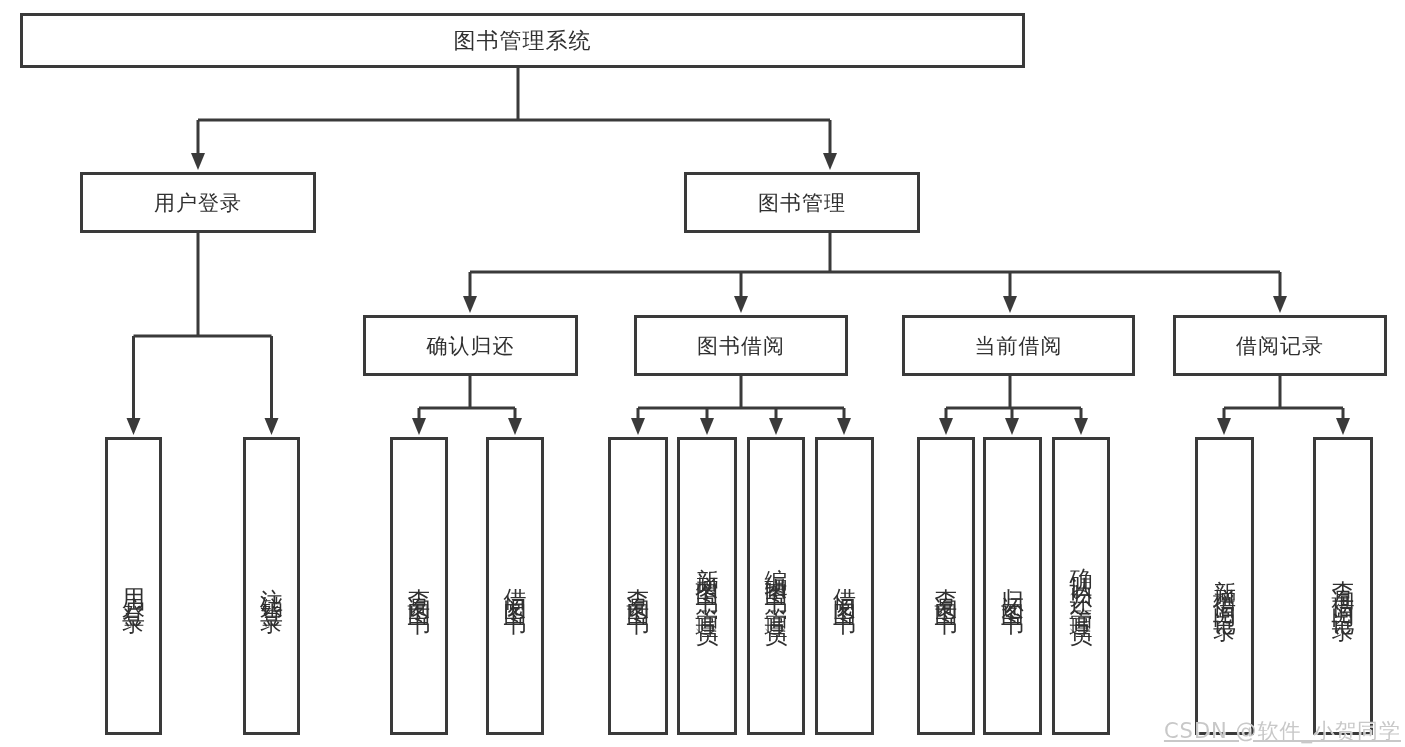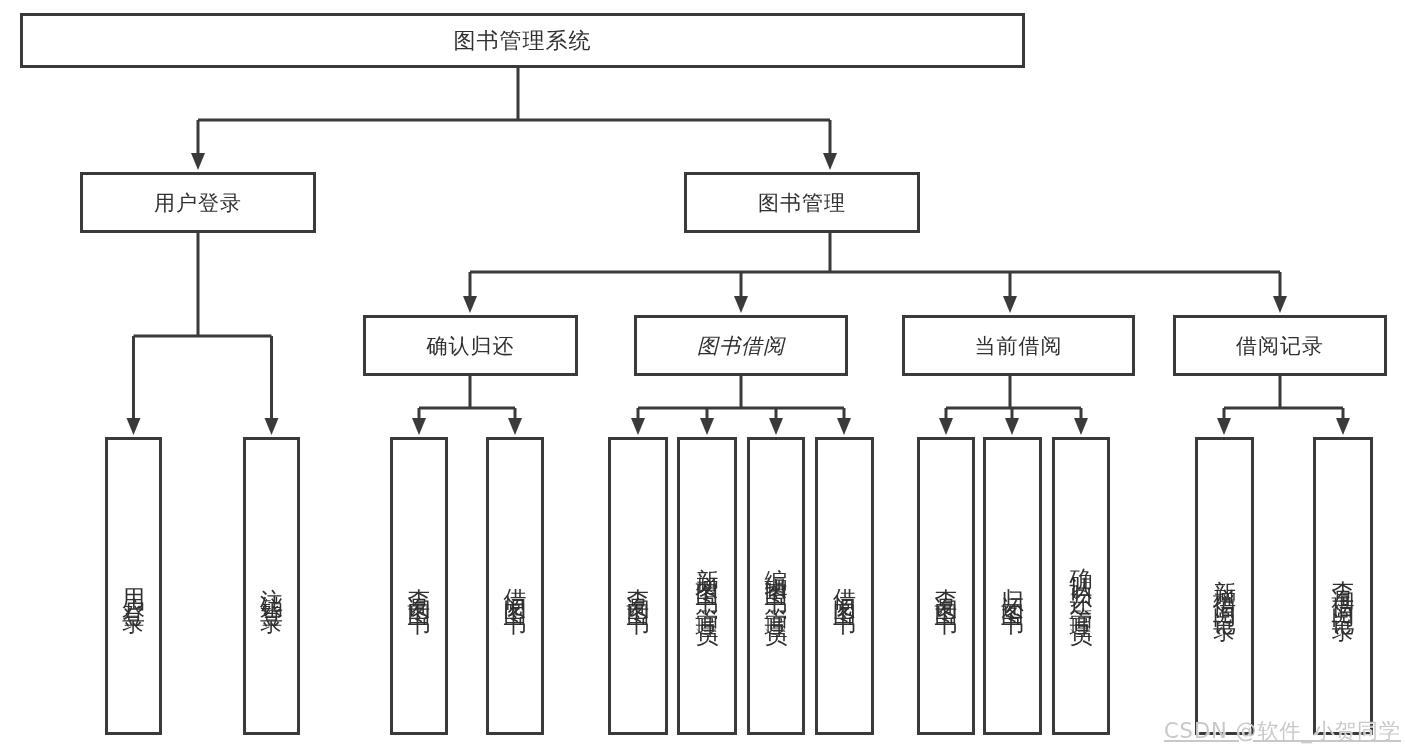--- a/index.html
+++ b/index.html
@@ -115,21 +115,21 @@
   <div class="box h-box" style="left:80px;top:172px;width:236px;height:61px;">
     <span>用户登录</span>
   </div>
   <div class="box h-box" style="left:684px;top:172px;width:236px;height:61px;align-items:center;">
     <span>图书管理</span>
   </div>
 
   <div class="box h-box" style="left:363px;top:315px;width:215px;height:61px;">
     <span>确认归还</span>
   </div>
-  <div class="box h-box" style="left:634px;top:315px;width:214px;height:61px;font-style:italic;">
+  <div class="box h-box" style="left:634px;top:315px;width:214px;height:61px;">
     <span>图书借阅</span>
   </div>
   <div class="box h-box" style="left:902px;top:315px;width:233px;height:61px;">
     <span>当前借阅</span>
   </div>
   <div class="box h-box" style="left:1173px;top:315px;width:214px;height:61px;">
     <span>借阅记录</span>
   </div>
 
   <div class="box v-box" style="left:105px;top:437px;width:57px;height:298px;">

